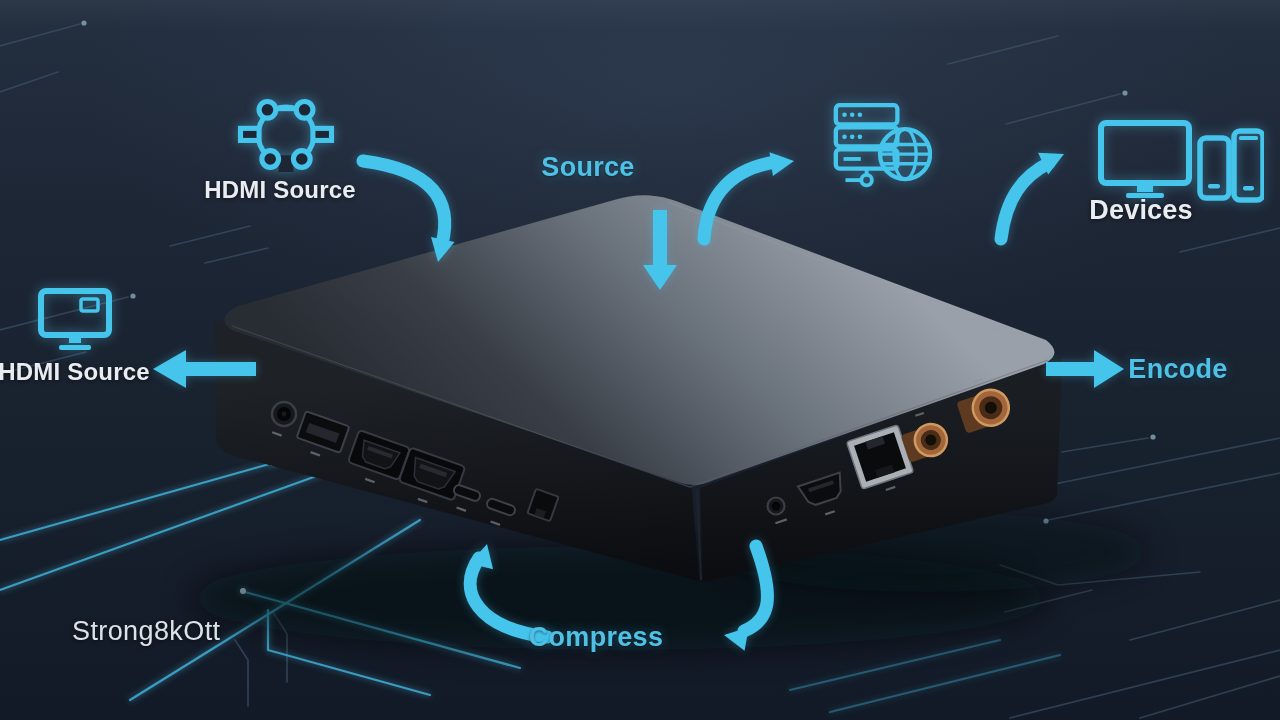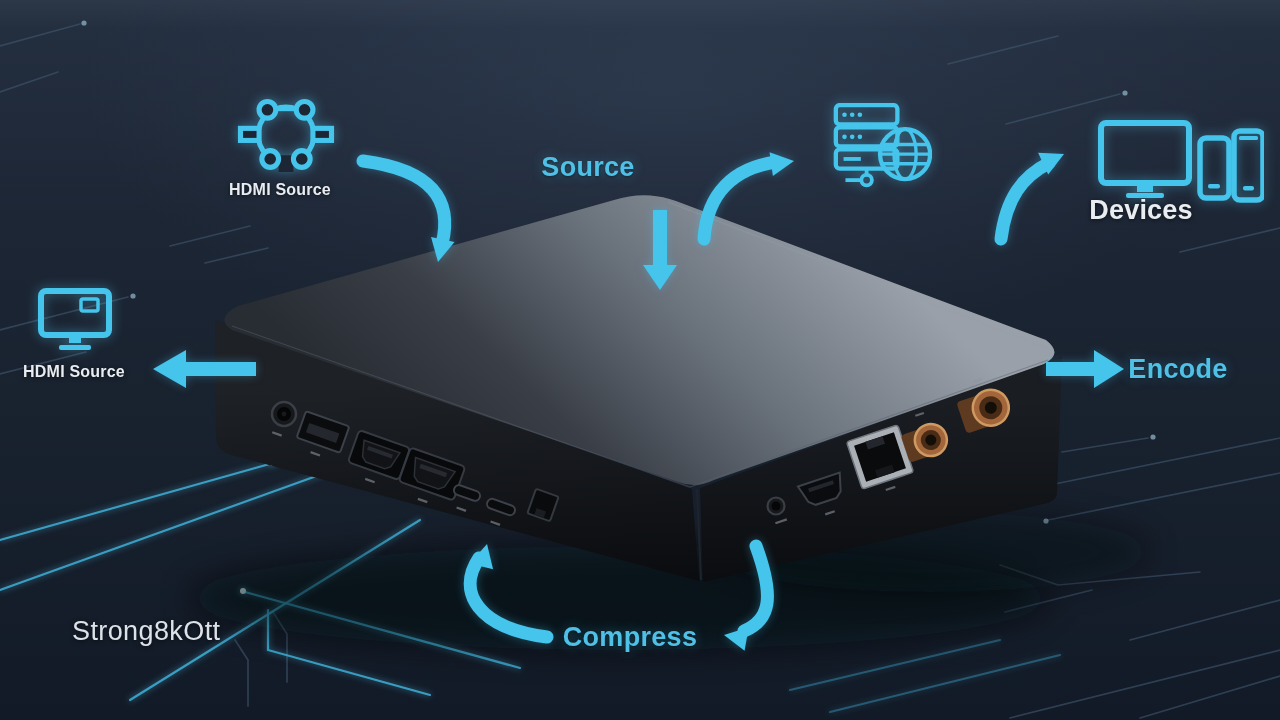--- a/index.html
+++ b/index.html
@@ -24,21 +24,21 @@
   .traces-glow{filter:drop-shadow(0 0 3px rgba(80,190,230,.75));}
   .traces-glow path{stroke:var(--trace-glow);stroke-width:2.2;fill:none;opacity:.85;stroke-linecap:round;}
   .traces-glow path.soft{opacity:.38;}
   .traces-glow circle{fill:#cfe6f2;}
   .flow-arrows{filter:drop-shadow(0 0 5px rgba(70,195,240,.35));}
   .arrow-stroke{stroke:var(--accent);stroke-width:13;fill:none;stroke-linecap:round;}
   .arrow-head,.arrow-solid{fill:var(--accent);}
   .port-label{fill:#8e959c;opacity:.6;}
   .label{position:absolute;transform:translate(-50%,-50%);white-space:nowrap;
     text-shadow:0 1px 4px rgba(0,0,0,.55);}
-  .label.white{color:var(--label-white);font-size:16px;font-weight:600;letter-spacing:.2px;}
+  .label.white{color:var(--label-white);font-size:24px;font-weight:600;letter-spacing:.2px;}
   .label.cyan{color:var(--accent-text);font-size:27px;font-weight:600;letter-spacing:.3px;
     text-shadow:0 0 12px rgba(70,190,235,.35),0 1px 3px rgba(0,0,0,.5);}
   .label.twoline{white-space:normal;width:150px;text-align:center;line-height:25px;font-size:21px;}
   .label.small{font-size:27px;}
   .watermark{position:absolute;left:72px;top:616px;color:var(--watermark-white);
     font-size:27px;font-weight:400;letter-spacing:.4px;text-shadow:0 1px 4px rgba(0,0,0,.6);}
   .icon{position:absolute;filter:drop-shadow(0 0 6px rgba(85,200,240,.45));}
   .icon svg{display:block;}
   .icon .st{stroke:var(--accent);fill:none;}
   .icon .fl{fill:var(--accent);}
@@ -277,15 +277,15 @@
       <rect class="fl" x="31" y="47" width="12" height="8"></rect>
       <rect class="fl" x="21" y="57" width="32" height="5" rx="2"></rect>
     </svg>
   </div>
 
   <div class="label white" style="left:280px;top:190px;">HDMI Source</div>
   <div class="label cyan" style="left:588px;top:167px;">Source</div>
   <div class="label white small" style="left:1141px;top:210px;">Devices</div>
   <div class="label white" style="left:74px;top:372px;">HDMI Source</div>
   <div class="label cyan" style="left:1178px;top:369px;">Encode</div>
-  <div class="label cyan" style="left:630px;top:637px;">Compress</div>
+  <div class="label cyan" style="left:596px;top:637px;">Compress</div>
   <div class="watermark">Strong8kOtt</div>
 </div>
 
 </body></html>

